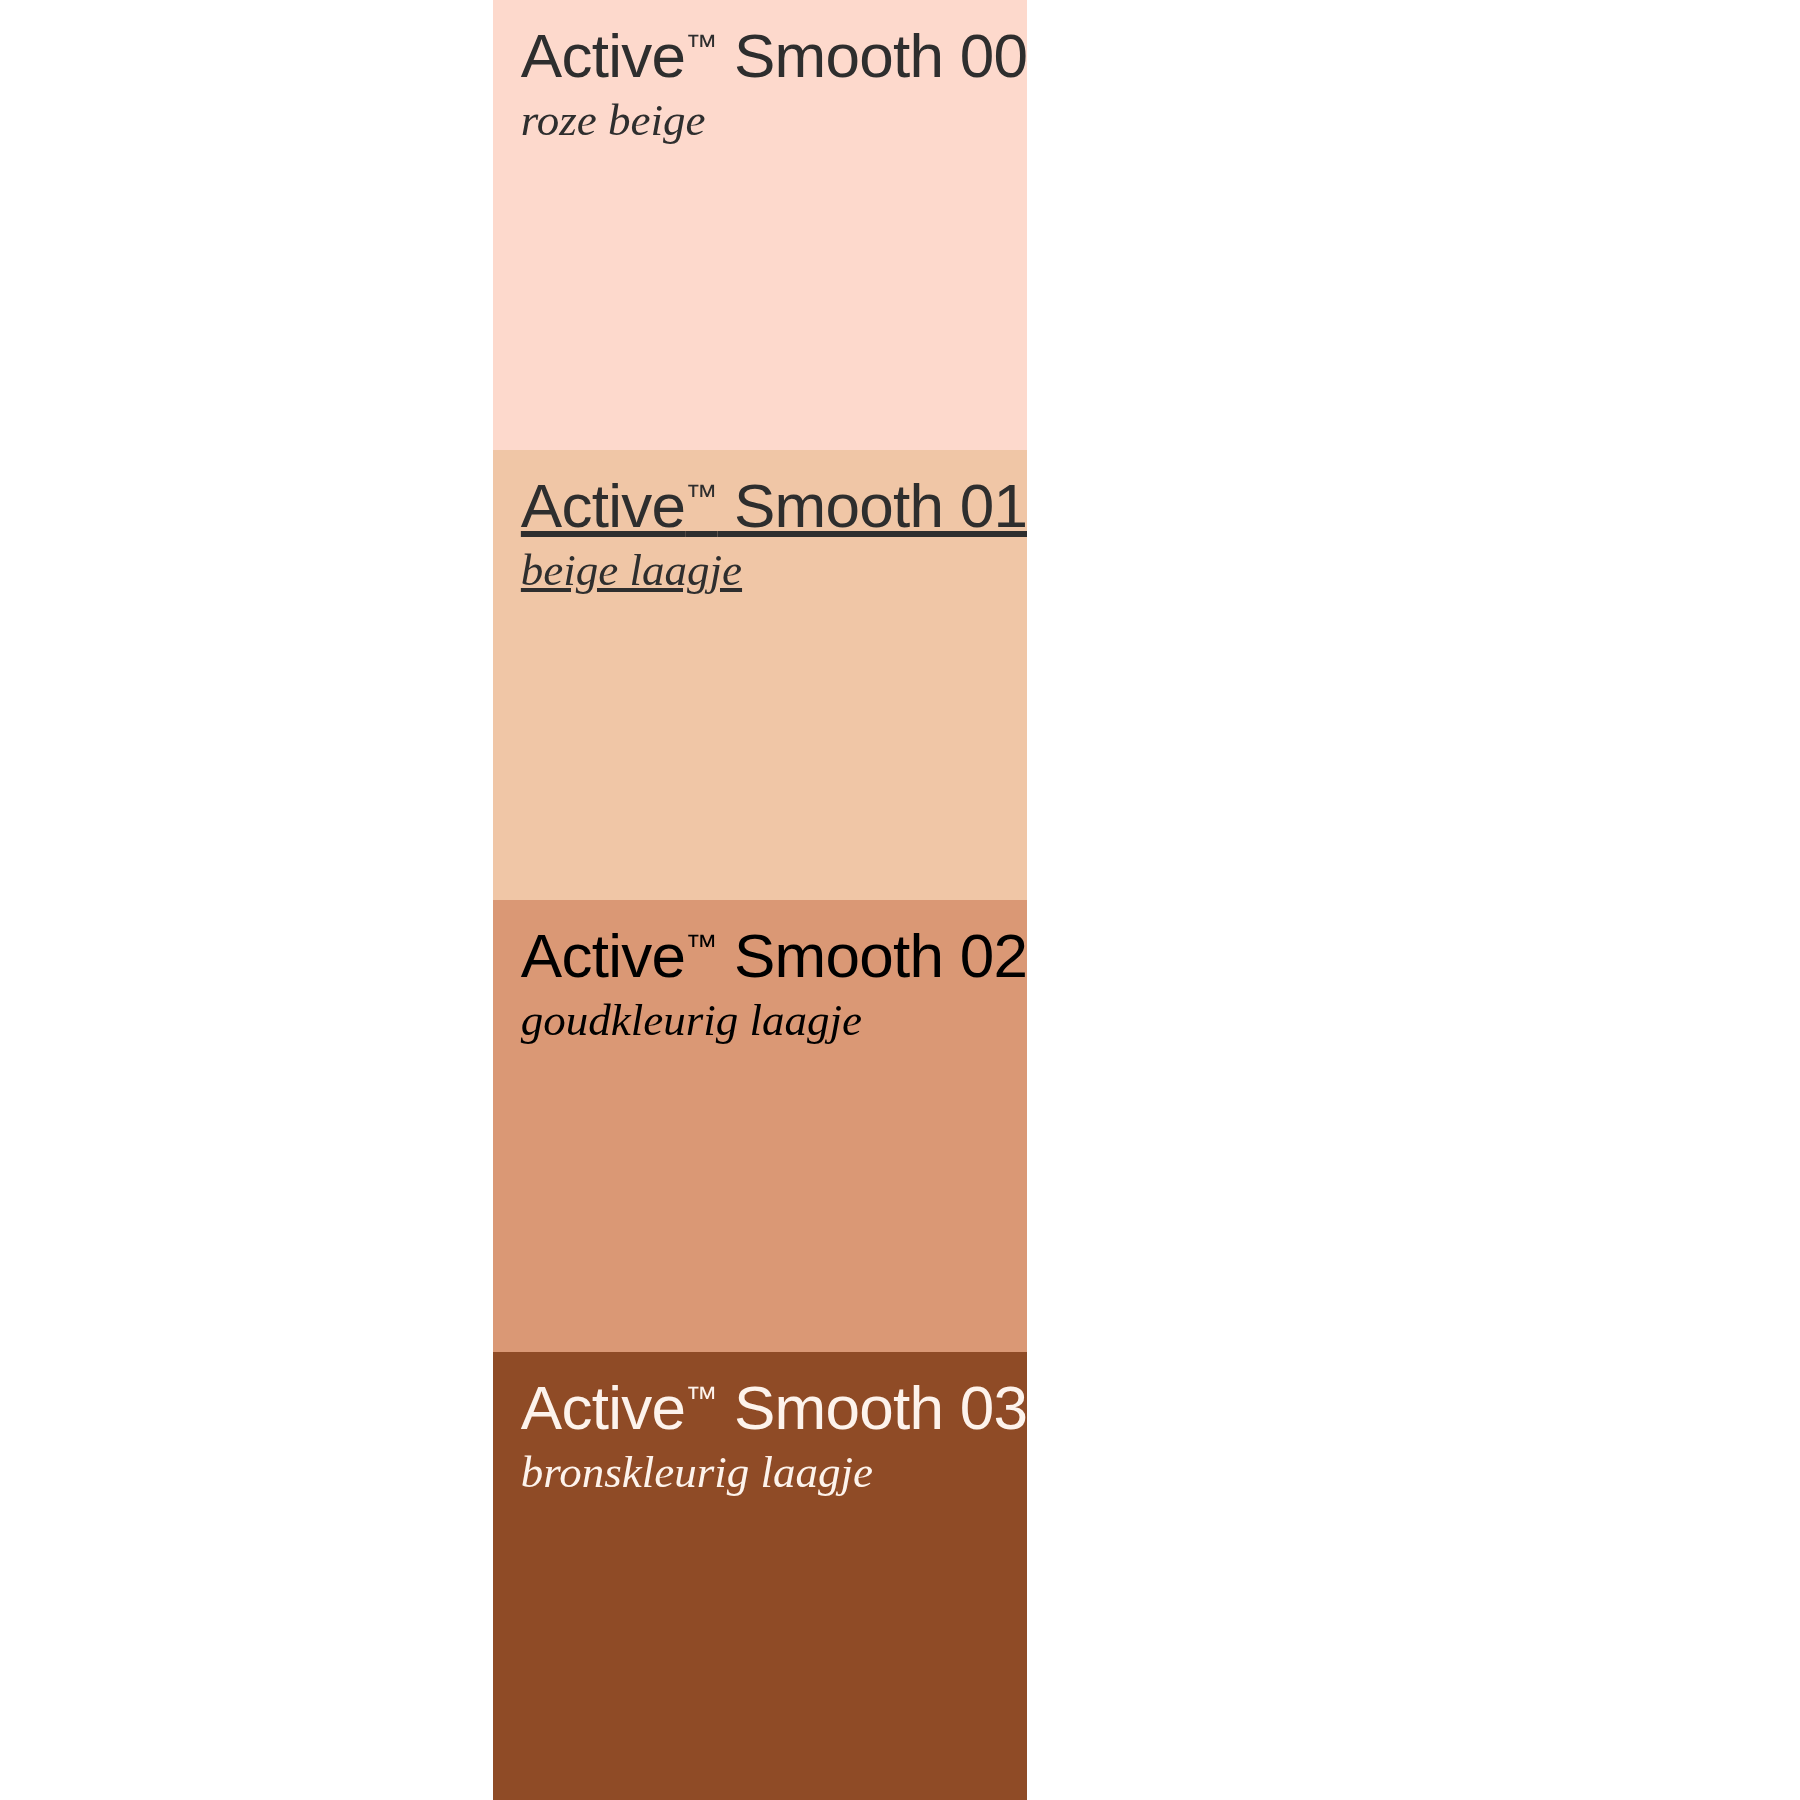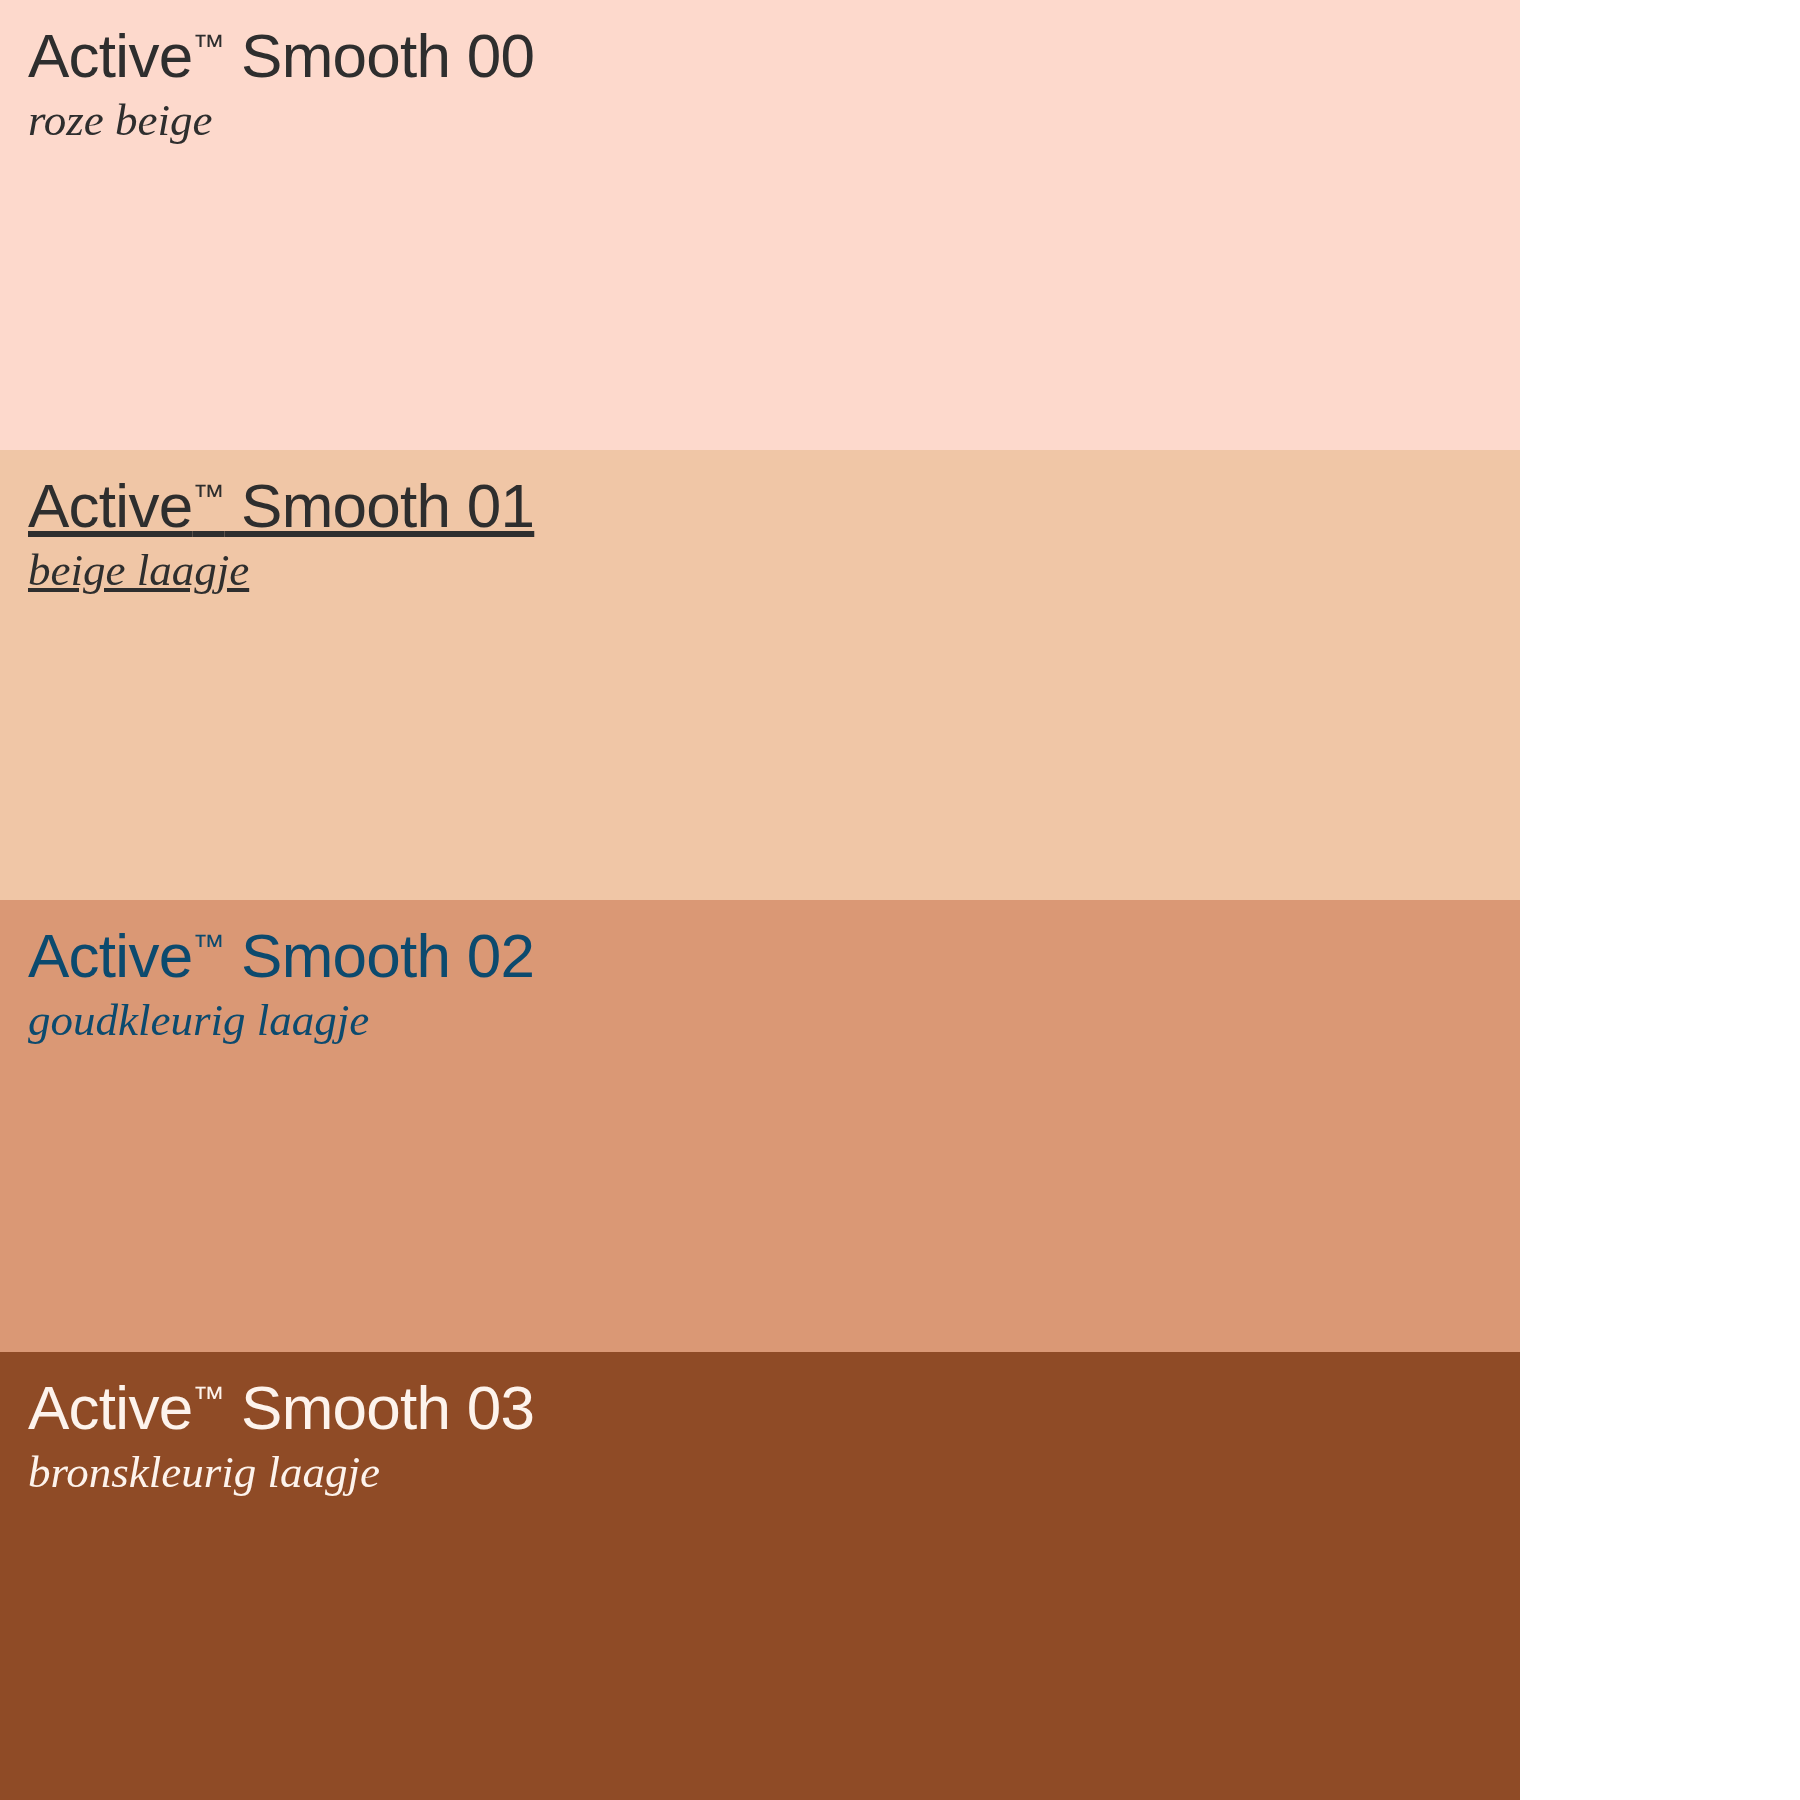--- a/index.html
+++ b/index.html
@@ -62,37 +62,37 @@
   
   .tm-mark {
     font-size: 0.52em;
     vertical-align: 0.62em;
     letter-spacing: 0;
   }
 </style>
 </head>
 <body style="background: rgb(255, 255, 255);">
 
-<div class="swatch-stack" style="width: 1520px; height: 1800px;">
+<div class="swatch-stack" style="width: 1520px; height: 1800px; align-items: center;">
 
   <section class="swatch-band band-0" style="background: rgb(253, 217, 204); color: rgb(46, 46, 46); height: 450px;">
     <div class="band-text-block">
       <h2 class="band-title"><span>Active</span><span class="tm-mark">™</span><span> Smooth 00</span></h2>
       <p class="band-subtitle">roze beige</p>
     </div>
   </section>
 
   <section class="swatch-band band-1" style="background: rgb(240, 198, 166); color: rgb(46, 46, 46); height: 450px; text-decoration: underline;">
     <div class="band-text-block">
       <h2 class="band-title"><span>Active</span><span class="tm-mark">™</span><span> Smooth 01</span></h2>
       <p class="band-subtitle">beige laagje</p>
     </div>
   </section>
 
-  <section class="swatch-band band-2" style="background: rgb(218, 152, 117); color: #0c4a6e; height: 452px;">
+  <section class="swatch-band band-2" style="background: rgb(218, 152, 117); color: #000000; height: 452px;">
     <div class="band-text-block">
       <h2 class="band-title"><span>Active</span><span class="tm-mark">™</span><span> Smooth 02</span></h2>
       <p class="band-subtitle">goudkleurig laagje</p>
     </div>
   </section>
 
   <section class="swatch-band band-3" style="background: rgb(143, 75, 38); color: rgb(253, 243, 236); height: 448px;">
     <div class="band-text-block">
       <h2 class="band-title"><span>Active</span><span class="tm-mark">™</span><span> Smooth 03</span></h2>
       <p class="band-subtitle">bronskleurig laagje</p>

